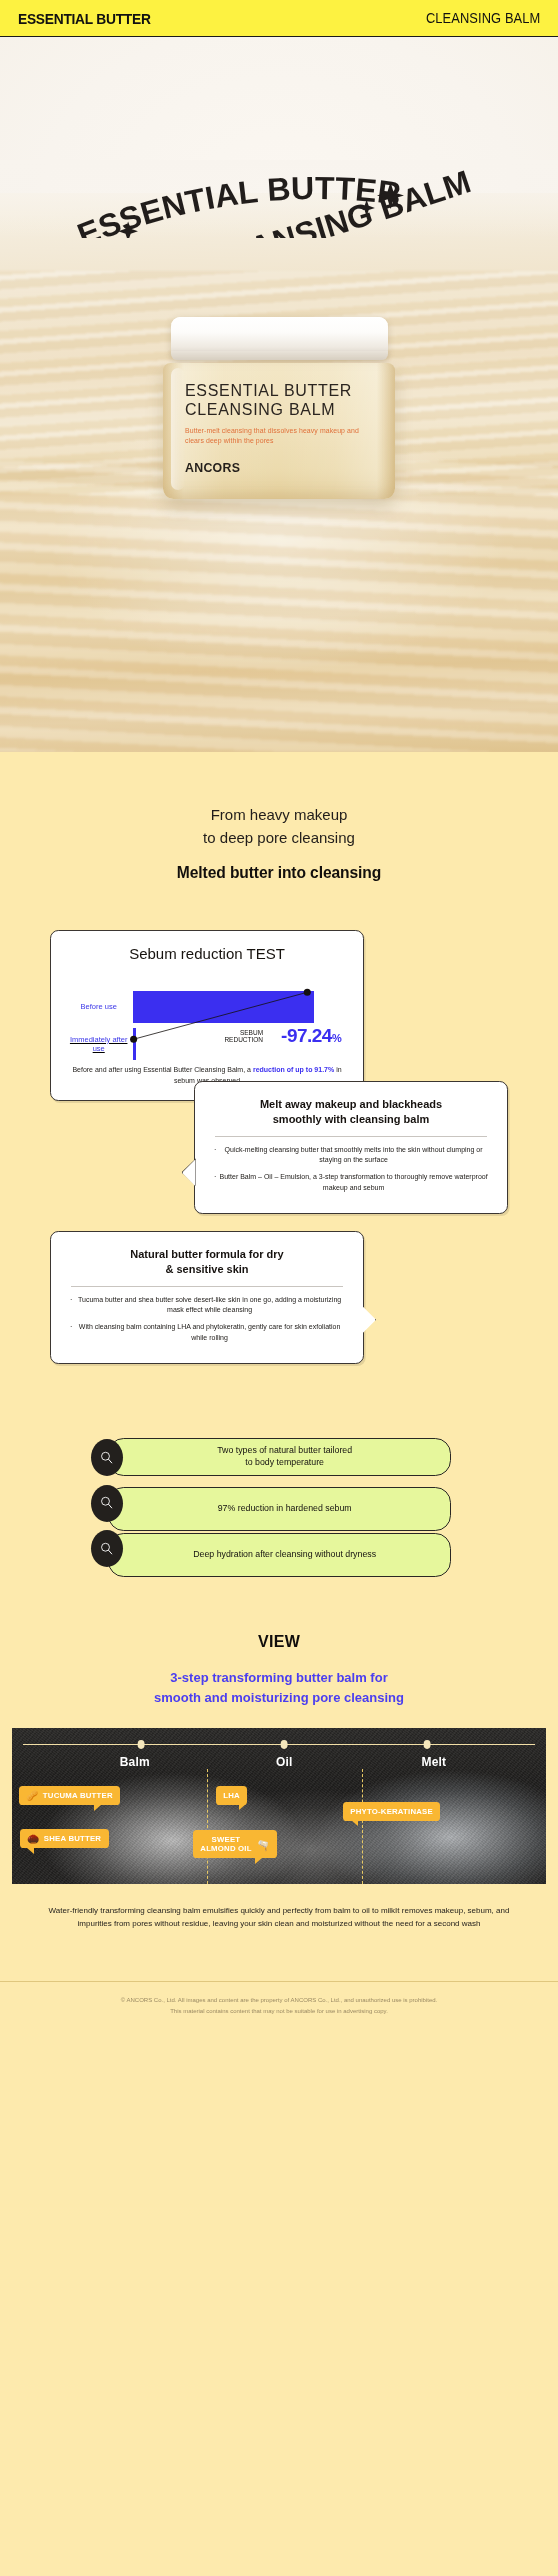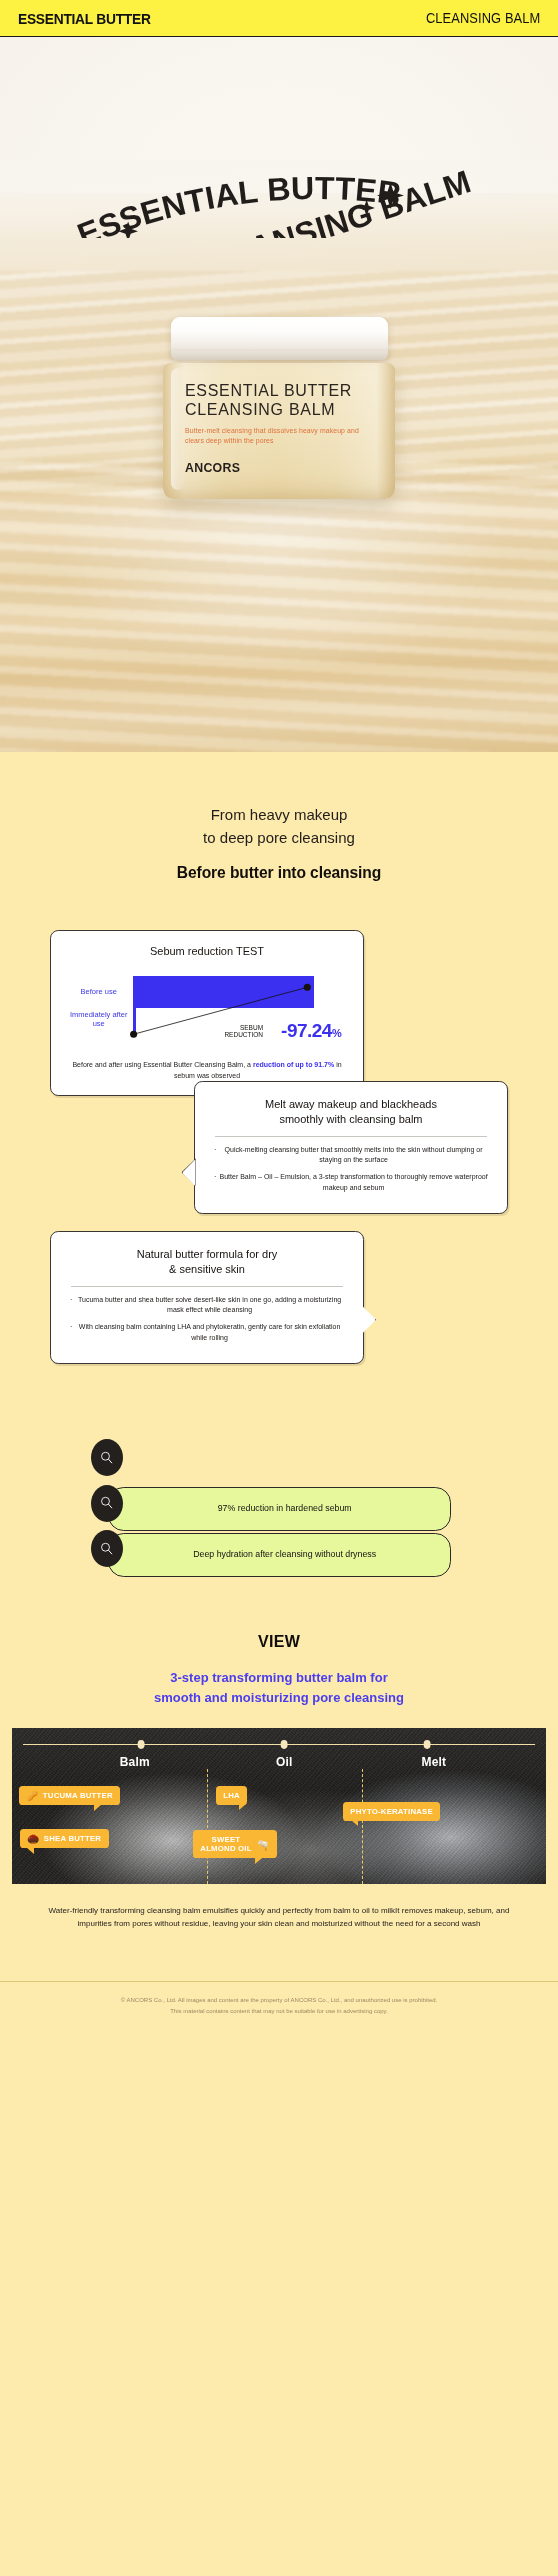--- a/index.html
+++ b/index.html
@@ -125,44 +125,44 @@
 
   
   .cards { position: relative; height: 478px; margin-top: 48px; }
 
   .card {
     position: absolute; background: #fff; border: 0.8px solid #3b3632;
     border-radius: 8.3px; box-shadow: 1.6px 2.1px 0 rgba(60,52,40,0.13);
   }
   .card-title {
     text-align: center; font-size: 11px; color: #16120f; line-height: 1.42;
-    font-weight: 400;
+    font-weight: 700;
   }
   .card-rule { height: 0.5px; background: #c9c5c0; margin: 7.8px 2.1px 8.3px; }
   .bullet { display: flex; font-size: 7px; color: #23201d; line-height: 1.54; margin-bottom: 5.7px; }
   .bullet .dot { flex: 0 0 5.2px; }
 
   
   #card-chart { left: 50px; top: 0; width: 314px; padding: 13.5px 15.6px 12.5px; z-index: 3; }
-  .chart-title { text-align: center; font-size: 11px; color: #17130f; margin-bottom: 11.4px; }
+  .chart-title { text-align: center; font-size: 15px; color: #17130f; margin-bottom: 11.4px; }
   .chart-area { position: relative; height: 83px; margin: 0 3.1px; }
   .row { position: absolute; display: flex; align-items: center; }
   .row-label {
     width: 58px; text-align: center; font-size: 7.5px; color: #3b37e8;
     line-height: 1.25;
   }
   .bar-before {
     height: 32px; width: 181px; background: #3b2ff0;
     margin-left: 5.2px;
   }
   .tick-after {
     width: 3.6px; height: 32px; background: #3b2ff0; margin-left: 5.2px;
   }
-  #row1 { left: 0; top: 8px; }
-  #row2 { left: 0; top: 35px; }
+  #row1 { left: 0; top: 18px; }
+  #row2 { left: 0; top: 55px; text-decoration: underline; }
   .connector { position: absolute; left: 0; top: 0; width: 100%; height: 83px; pointer-events: none; }
   .reduce-wrap {
     position: absolute; right: 3.1px; top: 52px;
     display: flex; align-items: center; gap: 18px;
   }
   .reduce-lbl { font-size: 6.5px; color: #141210; line-height: 1.15; text-align: right; }
   .reduce-num { font-size: 19px; font-weight: bold; color: #3b2ff0; letter-spacing: -0.5px; }
   .reduce-num .pct { font-size: 11px; }
   .chart-caption { font-size: 7px; color: #201d1a; line-height: 1.56; margin-top: 9.4px; }
   .chart-caption b { color: #3b2ff0; }
@@ -308,21 +308,21 @@
         <div class="label-t2">CLEANSING BALM</div>
         <div class="label-sub">Butter-melt cleansing that dissolves heavy makeup and clears deep within the pores</div>
         <div class="label-brand">ANCORS</div>
       </div>
     </div>
   </div>
 
   <div class="sec-headline">
     <div class="hl-light">From heavy makeup</div>
     <div class="hl-light">to deep pore cleansing</div>
-    <div class="hl-bold">Before butter into cleansing</div>
+    <div class="hl-bold">Melted butter into cleansing</div>
 
     <div class="cards">
 
       <div class="card" id="card-chart">
         <div class="chart-title">Sebum reduction TEST</div>
         <div class="chart-area">
           <div class="row" id="row1">
             <div class="row-label">
               <span>Before use</span>
             </div>
@@ -384,20 +384,22 @@
     </div>
 
     <div class="pills">
       <div class="pill-row">
         <div class="mag">
           <svg width="15.6" height="15.6" viewBox="0 0 30 30">
             <circle cx="12.5" cy="12" r="7.6" fill="none" stroke="#fff" stroke-width="1.7"></circle>
             <line x1="18.2" y1="17.6" x2="25" y2="25.4" stroke="#fff" stroke-width="1.9"></line>
           </svg>
         </div>
+        <div class="pill tall" style="white-space: pre-line;">Two types of natural butter tailored
+to body temperature</div>
       </div>
       <div class="pill-row">
         <div class="mag">
           <svg width="15.6" height="15.6" viewBox="0 0 30 30">
             <circle cx="12.5" cy="12" r="7.6" fill="none" stroke="#fff" stroke-width="1.7"></circle>
             <line x1="18.2" y1="17.6" x2="25" y2="25.4" stroke="#fff" stroke-width="1.9"></line>
           </svg>
         </div>
         <div class="pill" style="white-space: pre-line;">97% reduction in hardened sebum</div>
       </div>

